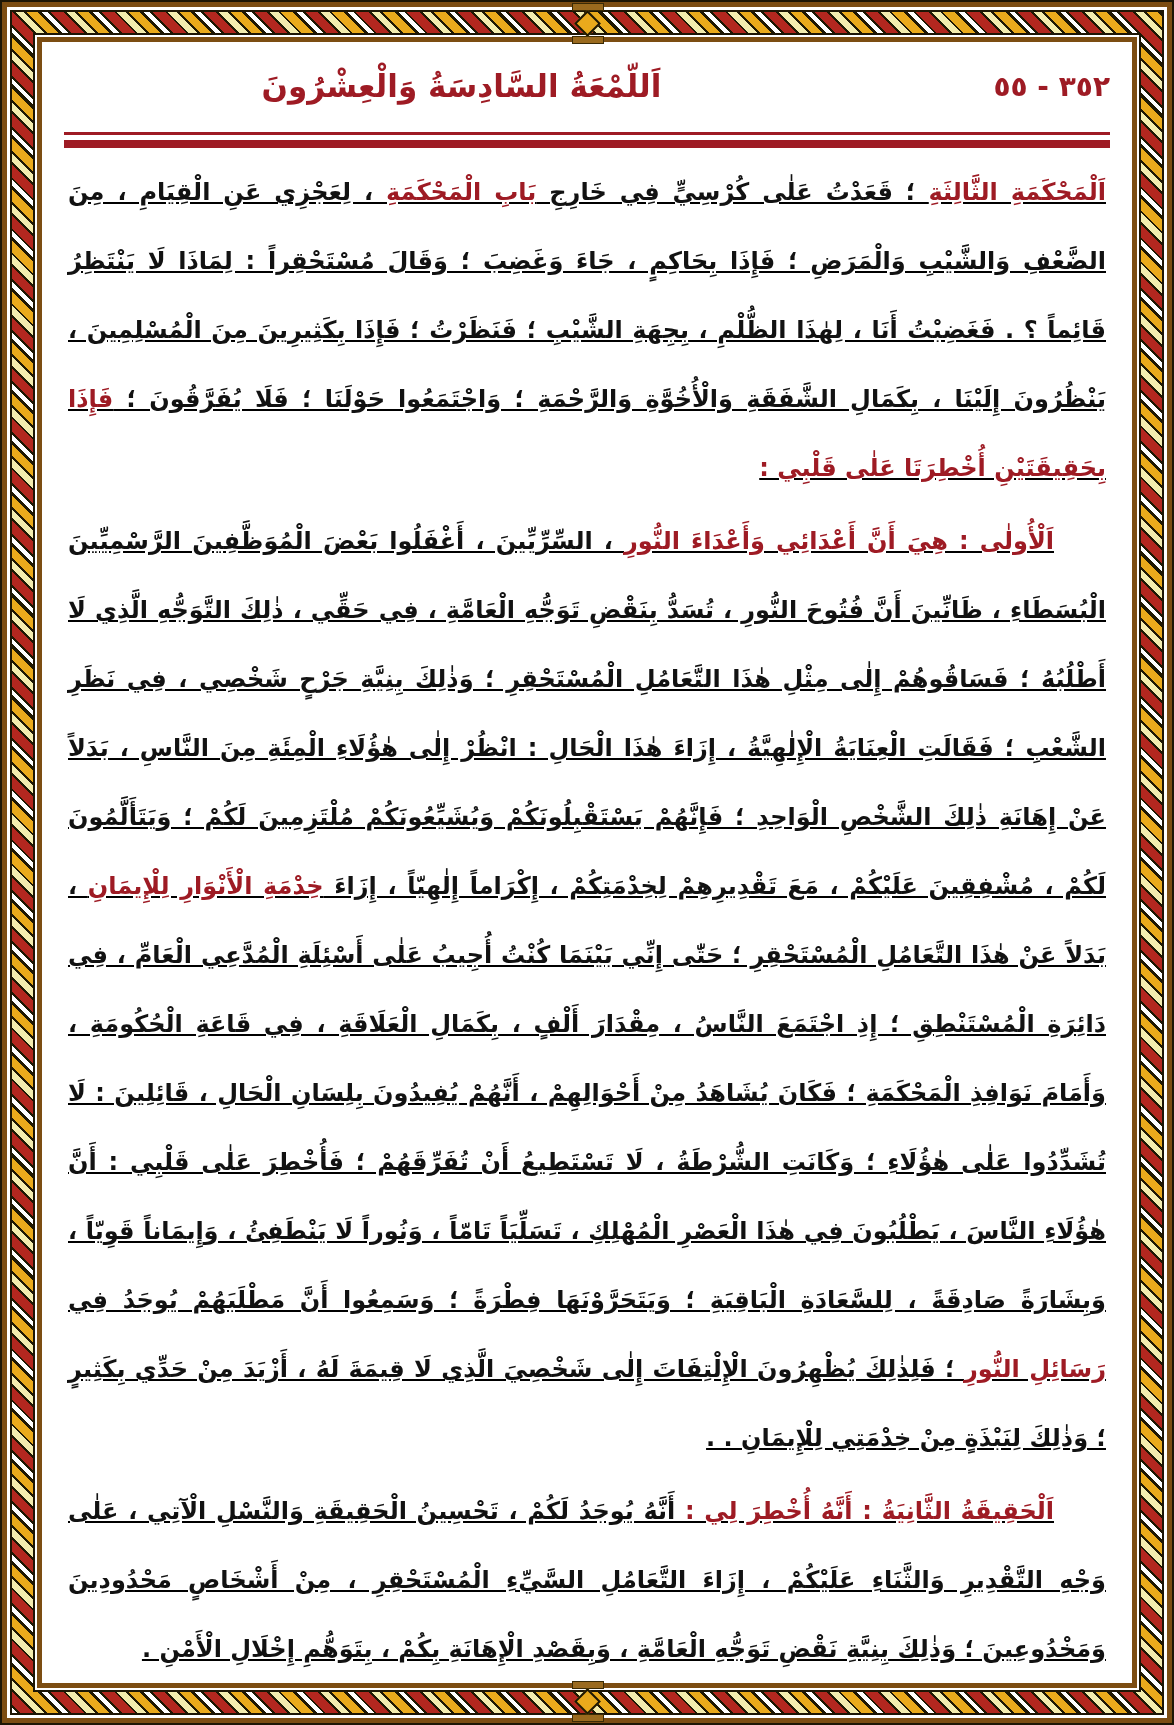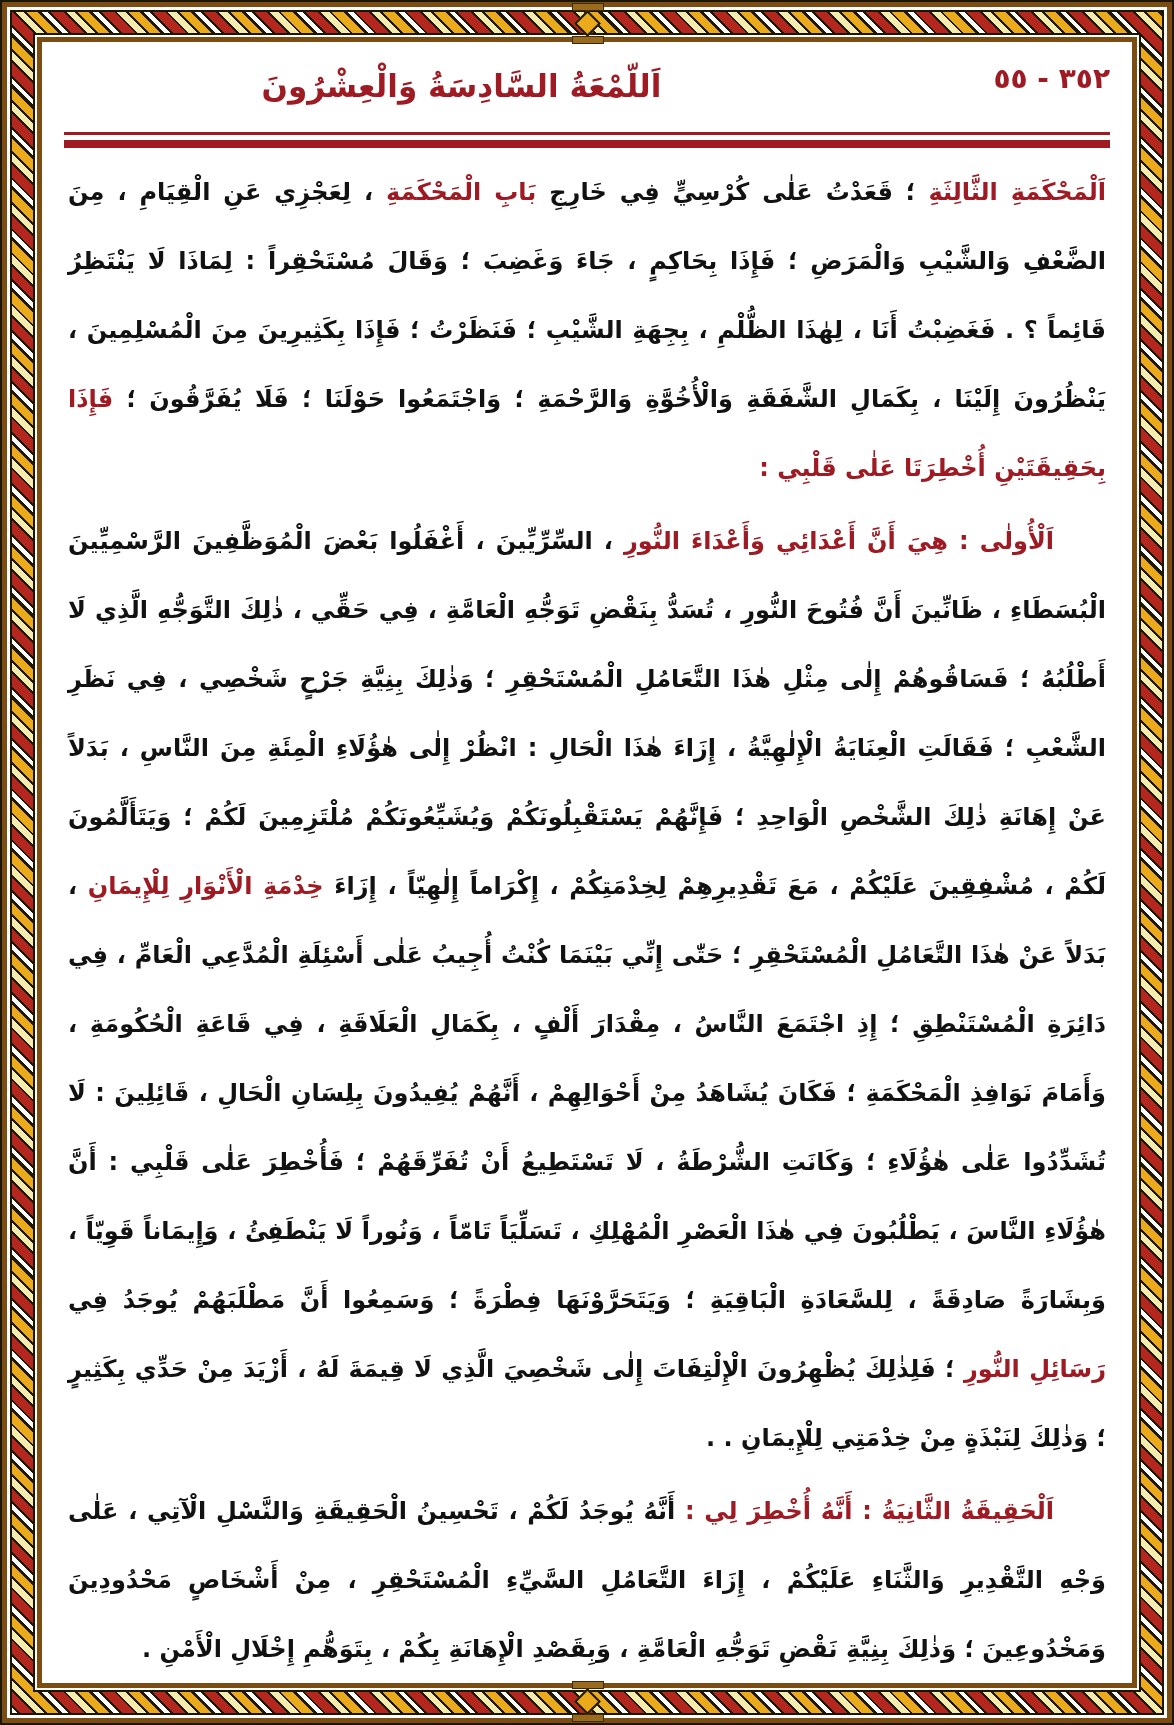--- a/index.html
+++ b/index.html
@@ -46,30 +46,30 @@
     margin-left: -15px; background: #9a6a1e; border: 1px solid #3a2a05;
   }
   .tab-top-outer { top: 3px; }
   .tab-top-inner { top: 36px; }
   .tab-bottom-outer { bottom: 3px; }
   .tab-bottom-inner { bottom: 36px; }
 
   
   .content {
     position: absolute; top: 62px; right: 64px; left: 64px; bottom: 46px;
-    direction: rtl; overflow: hidden;
+    direction: rtl; overflow: hidden; text-decoration: underline;
   }
   .header { position: relative; height: 64px; }
   .title {
     position: absolute; top: 6px; left: 38%; transform: translateX(-50%);
     font-size: 31px; font-weight: bold;
     color: var(--maroon, #9e1b24); white-space: nowrap;
   }
   .page-numbers {
-    position: absolute; top: 0; right: 0;
+    position: absolute; top: 8px; right: 0;
     font-size: 28px; font-weight: bold;
     color: var(--maroon, #9e1b24); white-space: nowrap;
   }
   .divider { margin-top: 6px; }
   .rule-thin  { height: 3px; background: var(--maroon, #9e1b24); }
   .rule-gap   { height: 5px; }
   .rule-thick { height: 8px; background: var(--maroon, #9e1b24); }
 
   .body-text {
     margin-top: 10px;

